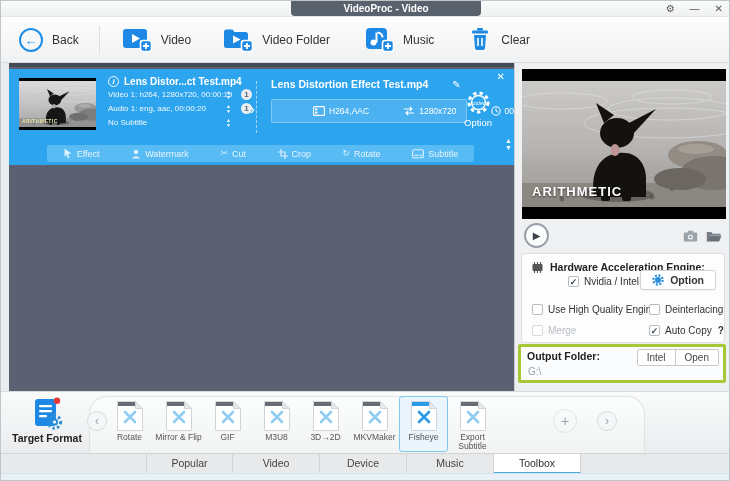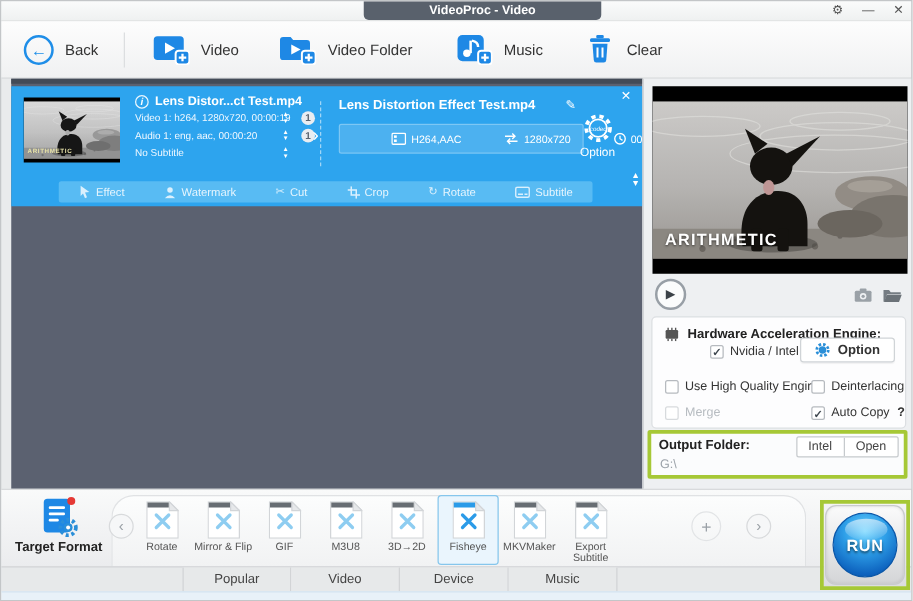--- a/index.html
+++ b/index.html
@@ -576,62 +576,56 @@
       </div>
       <div class="tool">
         <svg class="tool-icon" viewBox="0 0 26 30">
             <path class="page-body" d="M0.5,0.5 h18 l7,7 v22 h-25 Z"></path>
             <path class="page-fold" d="M18.5,0.5 l7,7 h-7 Z"></path>
             <rect class="page-header" x="1" y="1" width="17" height="4"></rect>
             <path class="tool-cross" d="M8,11 L18,21 M18,11 L8,21"></path>
           </svg>
         <div class="tool-label">3D→2D</div>
       </div>
+      <div class="tool">
+        <svg class="tool-icon" viewBox="0 0 26 30">
+            <path class="page-body" d="M0.5,0.5 h18 l7,7 v22 h-25 Z"></path>
+            <path class="page-fold" d="M18.5,0.5 l7,7 h-7 Z"></path>
+            <rect class="page-header" x="1" y="1" width="17" height="4"></rect>
+            <path class="tool-cross" d="M8,11 L18,21 M18,11 L8,21"></path>
+          </svg>
+        <div class="tool-label">MKVMaker</div>
+      </div>
       <div class="tool selected">
         <svg class="tool-icon" viewBox="0 0 26 30">
             <path class="page-body" d="M0.5,0.5 h18 l7,7 v22 h-25 Z"></path>
             <path class="page-fold" d="M18.5,0.5 l7,7 h-7 Z"></path>
             <rect class="page-header" x="1" y="1" width="17" height="4"></rect>
             <path class="tool-cross" d="M8,11 L18,21 M18,11 L8,21"></path>
           </svg>
         <div class="tool-label">Fisheye</div>
-      </div>
-      <div class="tool">
-        <svg class="tool-icon" viewBox="0 0 26 30">
-            <path class="page-body" d="M0.5,0.5 h18 l7,7 v22 h-25 Z"></path>
-            <path class="page-fold" d="M18.5,0.5 l7,7 h-7 Z"></path>
-            <rect class="page-header" x="1" y="1" width="17" height="4"></rect>
-            <path class="tool-cross" d="M8,11 L18,21 M18,11 L8,21"></path>
-          </svg>
-        <div class="tool-label">MKVMaker</div>
       </div>
       <div class="tool">
         <svg class="tool-icon" viewBox="0 0 26 30">
             <path class="page-body" d="M0.5,0.5 h18 l7,7 v22 h-25 Z"></path>
             <path class="page-fold" d="M18.5,0.5 l7,7 h-7 Z"></path>
             <rect class="page-header" x="1" y="1" width="17" height="4"></rect>
             <path class="tool-cross" d="M8,11 L18,21 M18,11 L8,21"></path>
           </svg>
         <div class="tool-label">Export Subtitle</div>
       </div>
     </div>
 
     <div class="plus-circle">+</div>
     <div class="nav-circle nav-right">›</div>
   </div>
 
-  <div class="run-wrap">
-    <div class="run-bezel">
-      <div class="run-btn">
-        <span>RUN</span>
-      </div>
-    </div>
-  </div>
 
   <div class="tabbar">
     <div class="tab first" style="left:145px;">Popular</div>
     <div class="tab" style="left:232px;">Video</div>
     <div class="tab" style="left:319px;">Device</div>
     <div class="tab" style="left:406px;">Music</div>
+    <div class="tab active" style="left:493px;">Toolbox</div>
   </div>
 
   <div class="bottom-strip"></div>
 </div>
 
 </body></html>

